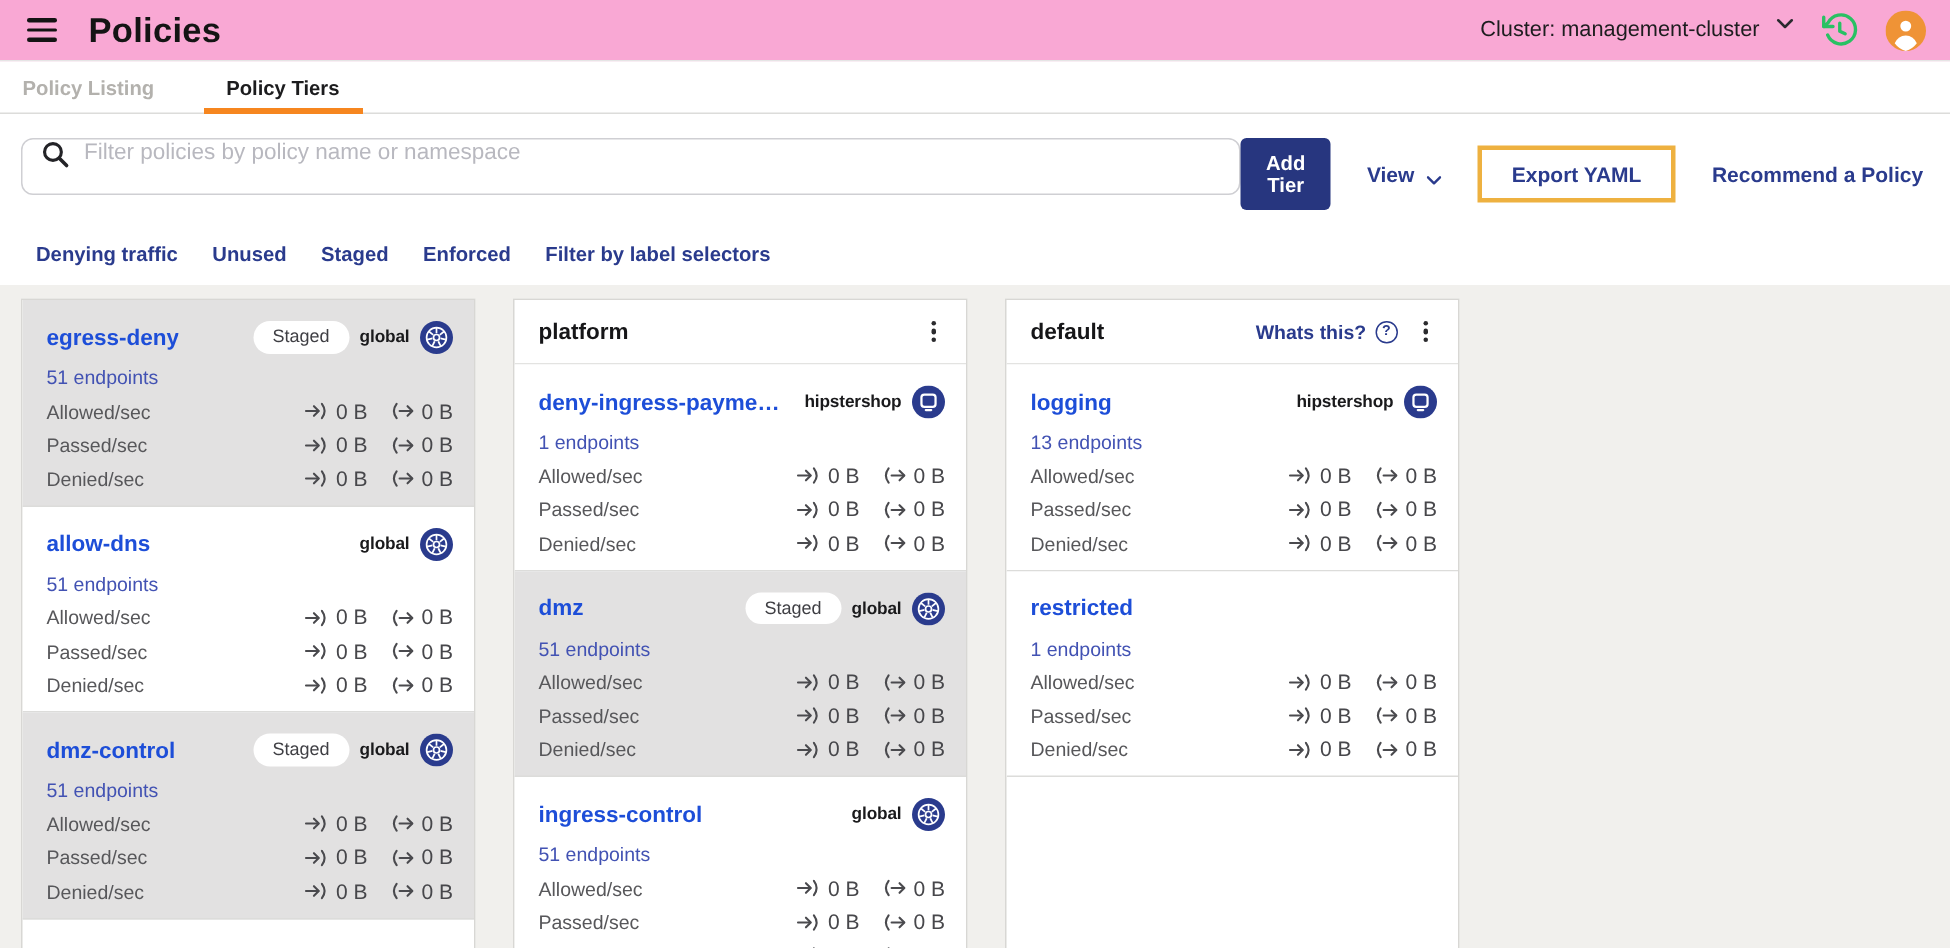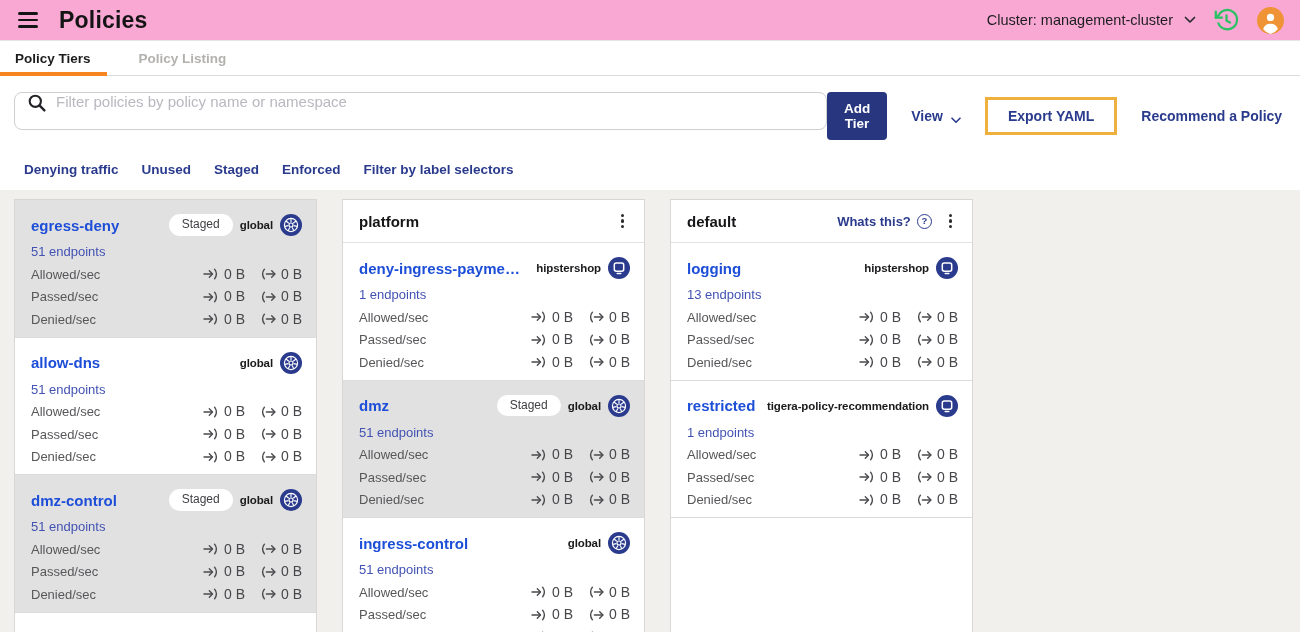--- a/index.html
+++ b/index.html
@@ -5,21 +5,21 @@
   *{box-sizing:border-box;margin:0;padding:0}
   html,body{width:1300px;height:632px;overflow:hidden;background:#fff;
     font-family:"Liberation Sans",sans-serif;-webkit-font-smoothing:antialiased}
 
   
   .top{height:41px;display:flex;align-items:center;padding:0 16px;border-bottom:1px solid #e5e5e5;background:#f9a8d4}
   .burger{display:flex;flex-direction:column;gap:4px;cursor:pointer;padding:4px 2px}
   .burger i{display:block;width:20px;height:2.6px;background:#141414;border-radius:2px}
   .app-title{font-size:23px;font-weight:800;color:#141414;margin-left:19px;letter-spacing:.2px}
   .top-right{margin-left:auto;display:flex;align-items:center;gap:17px}
-  .cluster{display:flex;align-items:center;gap:11px;font-size:14.5px;color:#1d1d1f;cursor:pointer}
+  .cluster{display:flex;gap:11px;font-size:14.5px;color:#1d1d1f;cursor:pointer}
   .chev{display:inline-flex;color:#2a2a2e}
   .round-ic{display:inline-flex;cursor:pointer}
 
   
   .tabbar{height:35px;display:flex;align-items:stretch;border-bottom:1px solid #dcdcda;background:#fff}
   .tab{display:flex;align-items:center;padding:0 16px 0 15px;font-size:13.5px;font-weight:700;cursor:pointer;position:relative;color:#b3b1ad}
   .tab.active{color:#1c1c1e}
   .tab.active::after{content:"";position:absolute;left:0;right:0;bottom:-1px;height:4px;background:#f6861f}
   .tab + .tab{margin-left:17px}
 
@@ -94,22 +94,22 @@
       <svg width="27" height="27" viewBox="0 0 26 26">
         <circle cx="13" cy="13" r="13" fill="#ef9336"></circle>
         <circle cx="13" cy="10" r="3.5" fill="#fff"></circle>
         <path d="M5.9 21.1a7.5 7.5 0 0 1 14.2 0A12.9 12.9 0 0 1 13 26a12.9 12.9 0 0 1-7.1-4.9z" fill="#fff"></path>
       </svg>
     </span>
   </div>
 </header>
 
 <nav class="tabbar">
+  <span class="tab">Policy Listing</span>
   <span class="tab active">Policy Tiers</span>
-  <span class="tab">Policy Listing</span>
 </nav>
 
 <div class="toolbar">
   <div class="search">
     <span style="display:inline-flex">
       <svg width="20" height="20" viewBox="0 0 20 20">
           <circle cx="8.3" cy="8.3" r="5.6" fill="none" stroke="#232327" stroke-width="2.1"></circle>
           <line x1="12.7" y1="12.7" x2="17.4" y2="17.4" stroke="#232327" stroke-width="2.4" stroke-linecap="round"></line>
         </svg>
     </span>
@@ -851,30 +851,20 @@
                 </svg>
               </span>
               <span class="stat-value">0 B</span>
             </span>
           </span>
         </div>
       </div>
       <div class="policy-card">
         <div class="card-row1">
           <span class="policy-name">restricted</span>
-          <span class="card-meta">
-            <span class="scope-label">tigera-policy-recommendation</span>
-            <span class="scope-icon">
-              <svg width="22" height="22" viewBox="0 0 22 22">
-                <circle cx="11" cy="11" r="11" fill="#2a3b8d"></circle>
-                <rect x="6.3" y="6" width="9.4" height="8.2" rx="1.9" fill="none" stroke="#fff" stroke-width="1.5"></rect>
-                <line x1="9.2" y1="16.4" x2="12.8" y2="16.4" stroke="#fff" stroke-width="1.5" stroke-linecap="round"></line>
-              </svg>
-            </span>
-          </span>
         </div>
         <a class="endpoints-link">1 endpoints</a>
         <div class="stat-row">
           <span class="stat-label">Allowed/sec</span>
           <span class="stat-vals">
             <span class="stat-group">
               <span class="stat-icon">
                 <svg width="16" height="12" viewBox="0 0 16 12" fill="none" stroke="#4a4a4e" stroke-width="1.4" stroke-linecap="round" stroke-linejoin="round">
                   <path d="M1 6h8.2"></path>
                   <path d="M6.3 2.8L9.5 6 6.3 9.2"></path>

